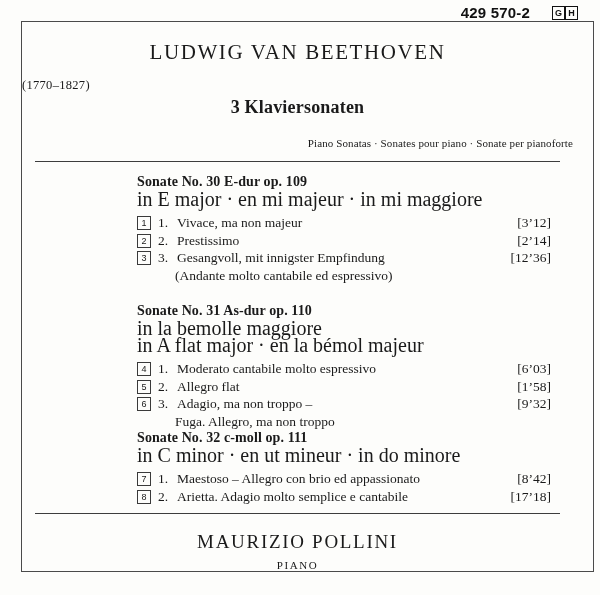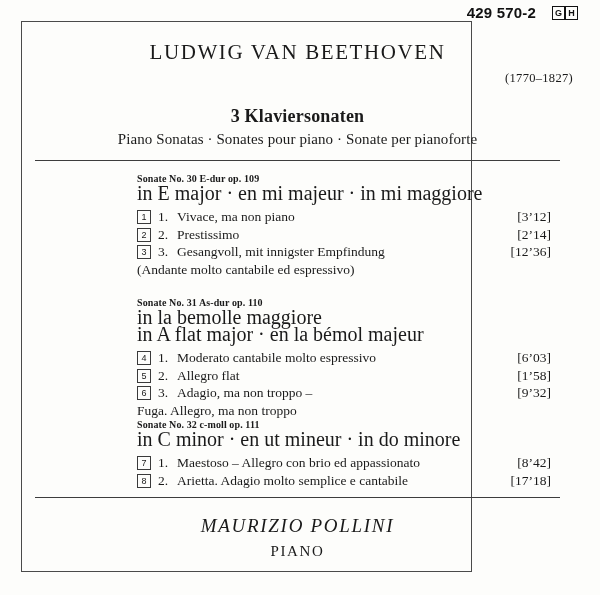--- a/index.html
+++ b/index.html
@@ -22,21 +22,21 @@
     background: #fdfdfb;
   }
 
   
   .catalog-strip {
     position: absolute;
     top: 4px;
     right: 22px;
     display: flex;
     align-items: center;
-    gap: 16px;
+    gap: 22px;
     font-family: "Liberation Sans", "DejaVu Sans", sans-serif;
     font-weight: bold;
     font-size: 15px;
     letter-spacing: 0.2px;
     color: #111;
   }
   .catalog-number { white-space: pre; }
   .gh-boxes { display: flex; gap: 0px; }
   .gh-box {
     border: 1px solid #111;
@@ -45,21 +45,21 @@
     padding: 1px 2px 1px 2px;
     font-weight: bold;
     font-family: "Liberation Sans", "DejaVu Sans", sans-serif;
   }
 
   
   .frame {
     position: absolute;
     left: 21px;
     top: 21px;
-    width: 451px;
+    width: 573px;
     height: 551px;
     border: 1.4px solid #4a4a4a;
     box-sizing: border-box;
     background: transparent;
   }
 
   .inner {
     position: absolute;
     left: 0;
     top: 0;
@@ -71,36 +71,36 @@
 
   
   .composer {
     text-align: center;
     font-size: 21px;
     letter-spacing: 1.6px;
     margin-top: 18px;
     font-weight: normal;
   }
   .composer-dates {
-    text-align: right;
+    text-align: left;
     font-size: 12.5px;
-    margin-top: 6px;
+    margin-top: 13px;
     letter-spacing: 0.3px;
   }
   .work-title {
     text-align: center;
     font-size: 18px;
     font-weight: bold;
-    margin-top: 20px;
+    margin-top: 4px;
     letter-spacing: 0.2px;
   }
   .work-subtitle {
-    text-align: center;
-    font-size: 15px;
-    margin-top: 4px;
+    text-align: right;
+    font-size: 11px;
+    margin-top: 19px;
     letter-spacing: 0.1px;
   }
 
   
   .rule {
     height: 0;
     border-top: 1.3px solid #3d3d3d;
     margin: 0 auto;
     width: 525px;
   }
@@ -113,21 +113,21 @@
   }
   .work {
     margin-left: 115px;
     margin-right: 22px;
   }
   .work-1 { margin-top: 12px; }
   .work-2 { margin-top: 19px; }
   .work-3 { }
 
   .work-heading {
-    font-size: 10px;
+    font-size: 14px;
     font-weight: bold;
     letter-spacing: 0.1px;
   }
   .work-keys {
     font-size: 20px;
     line-height: 17px;
     margin-top: 1px;
   }
 
   .tracks {
@@ -166,35 +166,33 @@
   .track-time {
     flex: 0 0 auto;
     text-align: right;
     min-width: 48px;
   }
   .track-cont {
     display: flex;
     font-size: 13.5px;
     line-height: 17.5px;
     white-space: nowrap;
-    flex-direction: column;
   }
   .track-cont .pad { flex: 0 0 auto; width: 38px; }
 
   
   .performer {
     text-align: center;
     font-size: 19px;
     letter-spacing: 1.7px;
     margin-top: 17px;
-    font-style: italic;
   }
   .instrument {
     text-align: center;
-    font-size: 15px;
+    font-size: 11px;
     letter-spacing: 1.6px;
     margin-top: 6px;
   }
 </style>
 </head>
 <body>
 
 <div class="page">
 
   <div class="catalog-strip">
@@ -219,21 +217,21 @@
 
         <div class="work work-1">
           <div class="work-heading">Sonate No. 30 E-dur op. 109</div>
           <div class="work-keys">
             <div>in E major · en mi majeur · in mi maggiore</div>
           </div>
           <div class="tracks">
             <div class="track-row">
               <span class="track-box">1</span>
               <span class="track-num">1.</span>
-              <span class="track-title">Vivace, ma non piano</span>
+              <span class="track-title">Vivace, ma non majeur</span>
               <span class="track-time">[3’12]</span>
             </div>
             <div class="track-row">
               <span class="track-box">2</span>
               <span class="track-num">2.</span>
               <span class="track-title">Prestissimo</span>
               <span class="track-time">[2’14]</span>
             </div>
             <div class="track-row">
               <span class="track-box">3</span>

